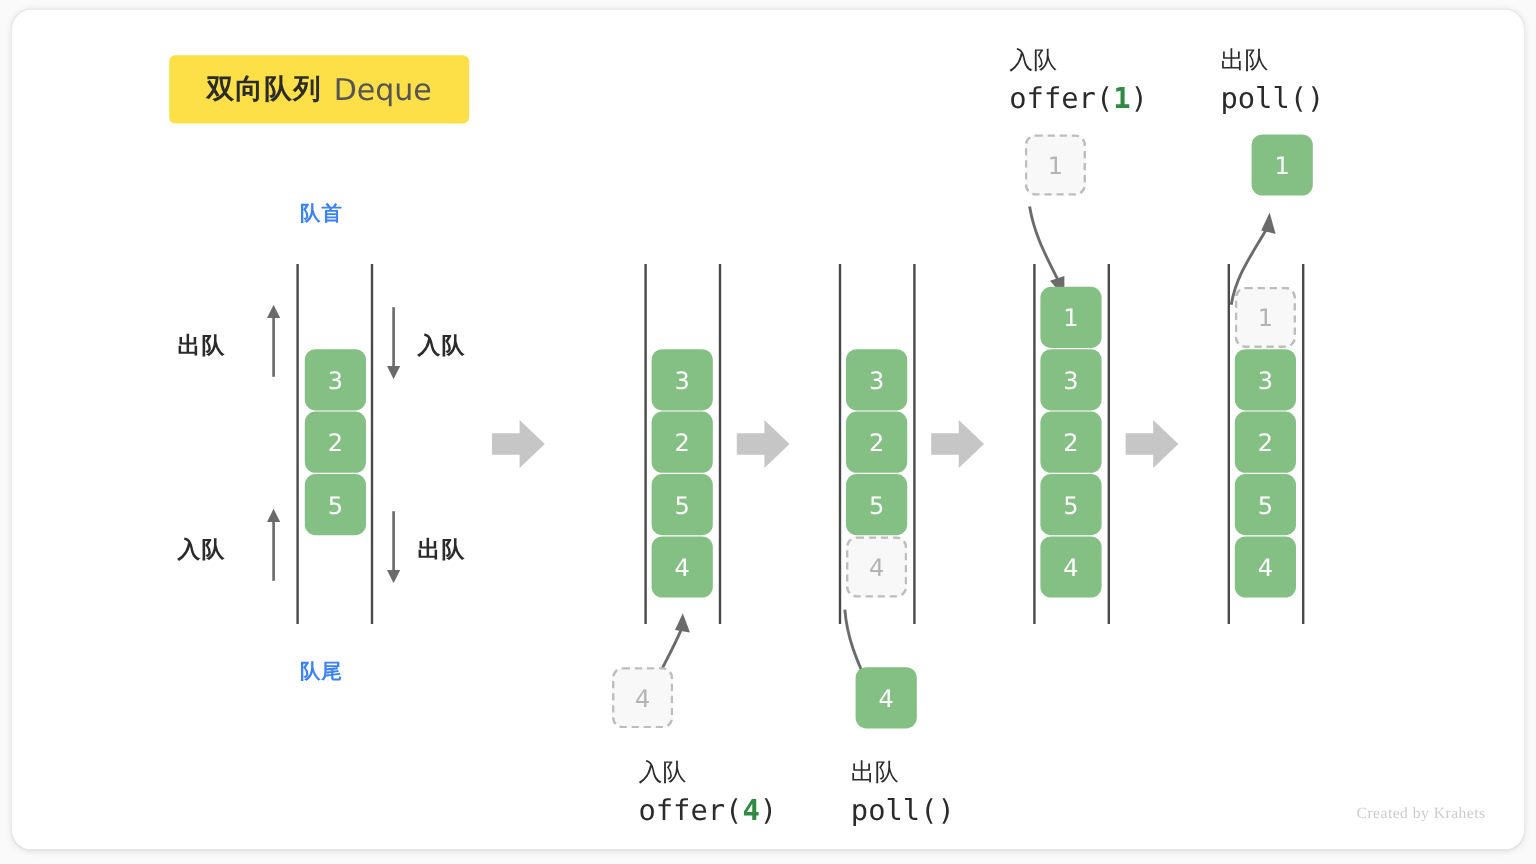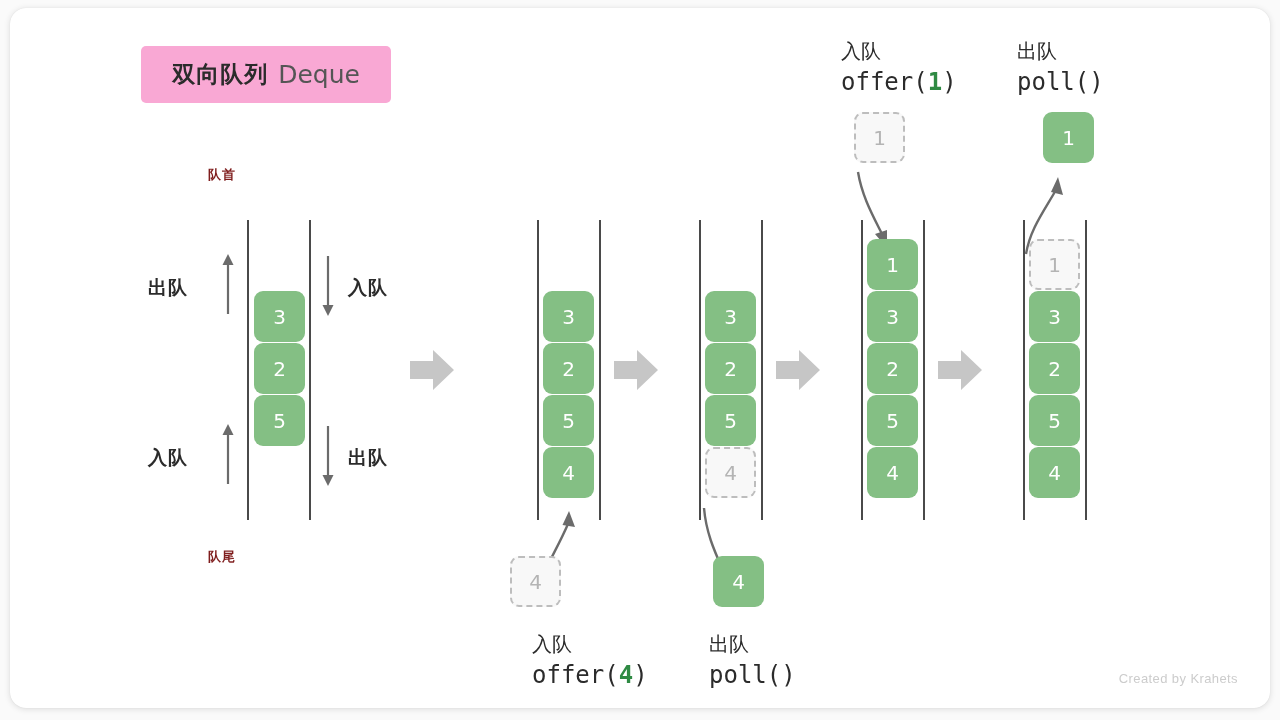--- a/index.html
+++ b/index.html
@@ -24,21 +24,21 @@
     box-shadow: 0 1px 6px rgba(0,0,0,0.13), 0 0 1px rgba(0,0,0,0.10);
   }
   .abs { position: absolute; }
 
   
   #title-badge {
     left: 131px;
     top: 38px;
     width: 250px;
     height: 57px;
-    background: #f9a8d4;
+    background: #fde047;
     border-radius: 5px;
     display: flex;
     align-items: center;
     justify-content: center;
     gap: 10px;
   }
   #title-badge .cn {
     font-size: 23px;
     font-weight: bold;
     color: #2b2b2b;
@@ -80,25 +80,25 @@
 
   
   .side-label {
     font-size: 19px;
     font-weight: bold;
     color: #2b2b2b;
     letter-spacing: 1px;
     white-space: nowrap;
   }
   .head-tail-label {
-    font-size: 13px;
-    font-weight: bold;
-    color: #7f1d1d;
+    font-size: 17px;
+    font-weight: bold;
+    color: #3b82f6;
     letter-spacing: 1px;
-    text-align: left;
+    text-align: center;
     white-space: nowrap;
   }
   .caption {
     white-space: nowrap;
     line-height: 1.42;
   }
   .caption .cn {
     font-size: 20px;
     color: #2b2b2b;
     display: block;
@@ -112,21 +112,21 @@
   .caption .code .arg {
     color: #2f8a43;
     font-weight: bold;
   }
 
   #credit {
     right: 32px;
     bottom: 22px;
     font-size: 13px;
     color: #cccccc;
-    font-family: Liberation Sans, sans-serif;
+    font-family: Liberation Serif, serif;
     letter-spacing: 0.4px;
   }
   svg { overflow: visible; }
 </style>
 </head>
 <body>
 
 <div id="card">
 
   <div class="abs" id="title-badge">

